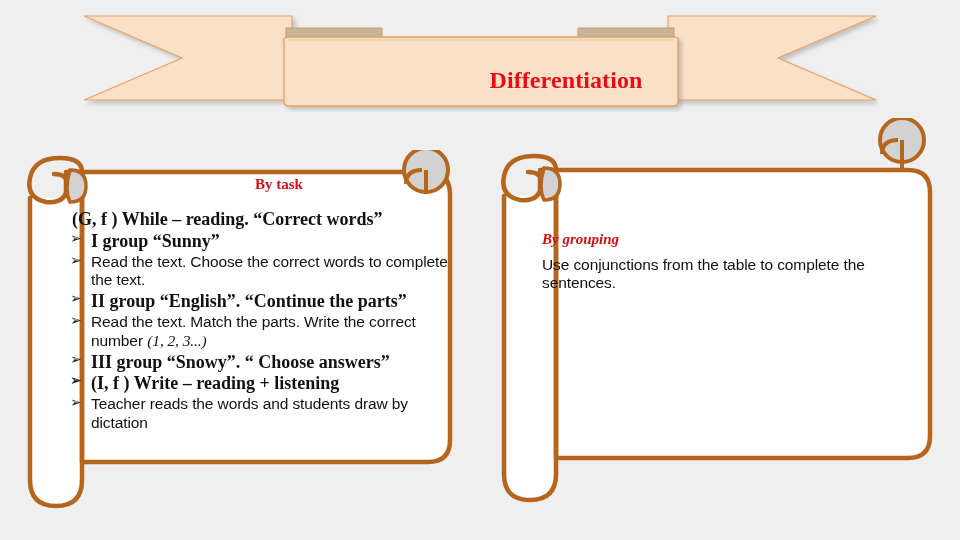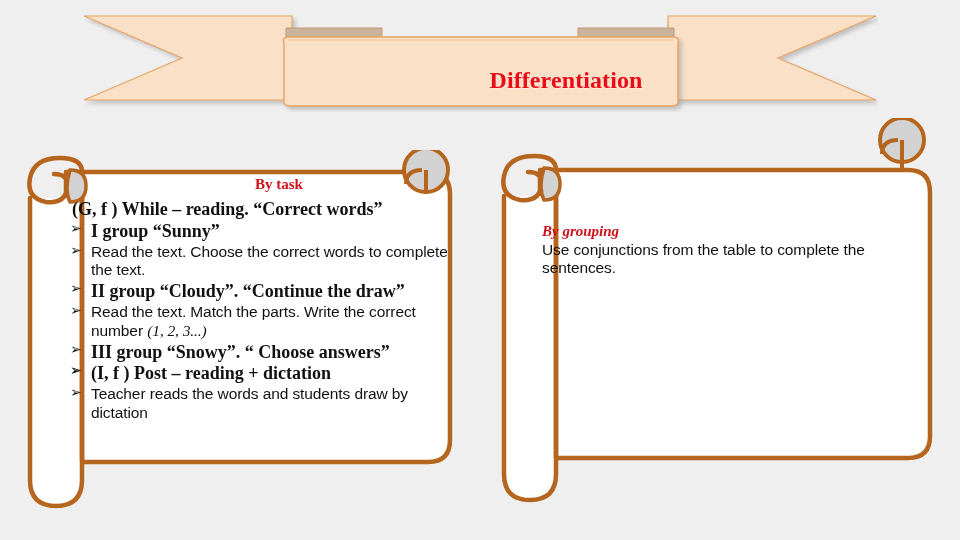--- a/index.html
+++ b/index.html
@@ -30,21 +30,21 @@
   #scroll-left{left:8px;top:150px;width:452px;height:390px;}
   #scroll-left .content{left:62px;top:26px;width:378px;height:300px;}
 
   #scroll-right{left:490px;top:118px;width:460px;height:400px;}
   #scroll-right .content{left:52px;top:105px;width:390px;height:240px;}
 
   
   .head-red{
     color:#d01018;font-weight:bold;font-size:15px;
     font-family:"Liberation Serif",serif;
-    margin:0 0 6px 0;
+    margin:0 0 16px 0;
   }
   .head-red.center{text-align:center;padding-left:40px;}
   .head-red.italic{font-style:italic;}
 
   .line{
     font-family:"Liberation Serif",serif;
     font-size:18px;color:#111;line-height:1.16;
     margin:0 0 1px 0;
   }
   .line.bold{font-weight:bold;}
@@ -58,21 +58,21 @@
   ul.bullets li{
     position:relative;padding-left:21px;margin:0 0 1px 0;
     line-height:1.17;
   }
   ul.bullets li .bul{
     position:absolute;left:0;top:-1px;
     font-family:"DejaVu Sans",sans-serif;
     font-size:14px;color:#1a1a1a;line-height:1.25;
   }
   .lead{margin:0 0 1px 2px;}
-  .rblock p{margin:0 0 1px 0;}
+  .rblock p{margin:8px 0 1px 0;}
 </style>
 </head>
 <body>
 
 <div class="stage">
 
   <div id="banner">
     <svg width="796" height="100" viewBox="0 0 796 100">
       <defs>
         <filter id="sh" x="-20%" y="-20%" width="150%" height="160%">
@@ -115,25 +115,25 @@
 
       <path d="M74,48 L74,312" stroke="#b5651d" stroke-width="4.5" fill="none"></path>
     </svg>
 
     <div class="content">
       <div class="head-red center">By task</div>
       <div class="line bold lead">(G, f ) While – reading. “Correct words”</div>
       <ul class="bullets">
         <li><span class="bul">➢</span><span class="line bold">I group “Sunny”</span></li>
         <li><span class="bul">➢</span><span class="line sans">Read the text. Choose the correct words to complete the text.</span></li>
-        <li><span class="bul">➢</span><span class="line bold">II group “Cloudy”.  “Continue the draw”</span></li>
+        <li><span class="bul">➢</span><span class="line bold">II group “English”.  “Continue the parts”</span></li>
         <li><span class="bul">➢</span><span class="line sans"><span>Read the text.  Match the parts. Write the correct number </span><span class="it">(1, 2, 3...)</span></span></li>
         <li><span class="bul">➢</span><span class="line bold">III group “Snowy”.  “ Choose answers”</span></li>
         <li><span class="bul">➢</span></li>
-        <li><span class="bul">➢</span><span class="line bold">(I, f ) Post – reading + dictation</span></li>
+        <li><span class="bul">➢</span><span class="line bold">(I, f ) Write – reading + listening</span></li>
         <li><span class="bul">➢</span><span class="line sans">Teacher reads the words and students draw by dictation</span></li>
       </ul>
     </div>
   </div>
 
   <div class="scroll" id="scroll-right">
     <svg width="460" height="400" viewBox="0 0 460 400">
       <path d="M50,52 L418,52 Q440,52 440,74 L440,318 Q440,340 418,340 L50,340 Z" fill="#ffffff" stroke="#b5651d" stroke-width="4.5" stroke-linejoin="round"></path>
       <circle cx="412" cy="22" r="22" fill="#d2d2d2" stroke="#b5651d" stroke-width="4"></circle>
       <path d="M412,22 L412,50 M392,36 Q392,22 408,22" fill="none" stroke="#b5651d" stroke-width="4"></path>

